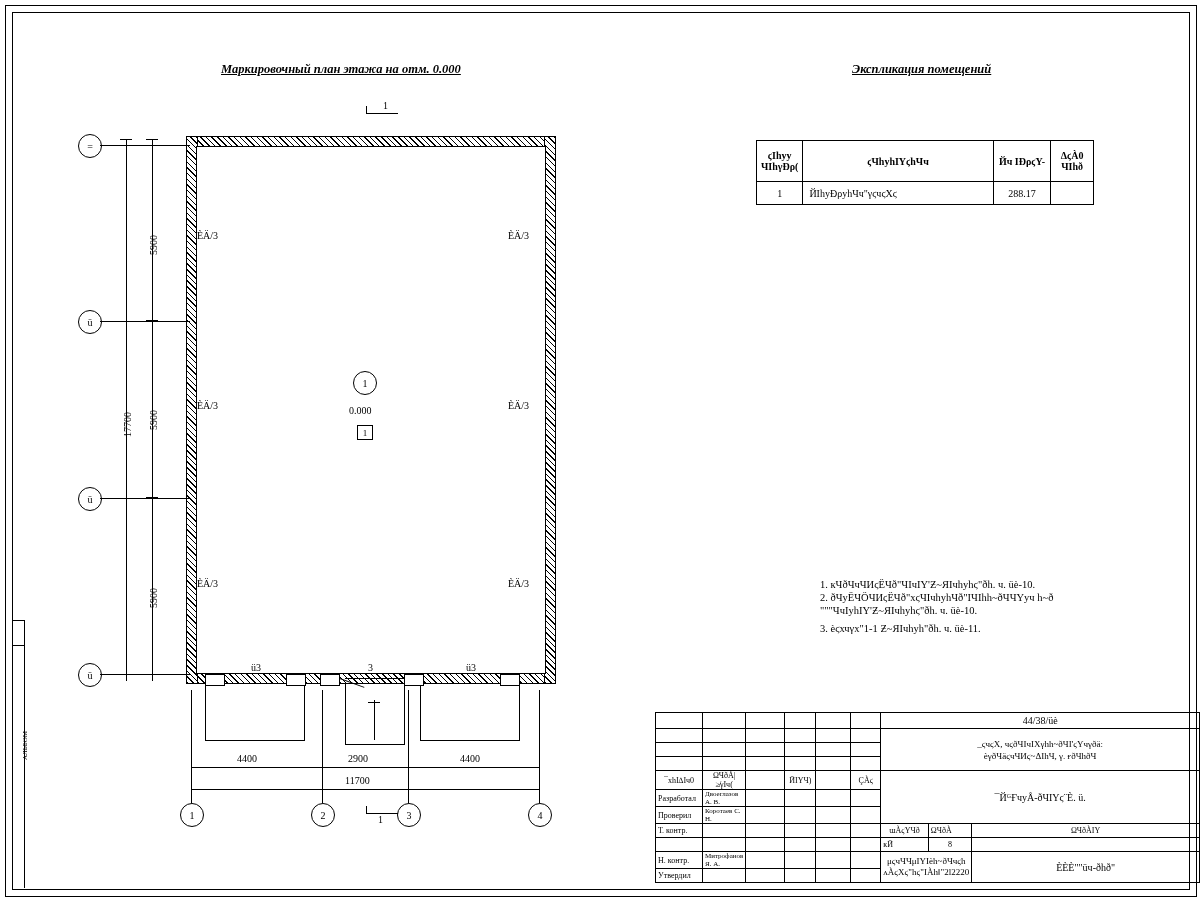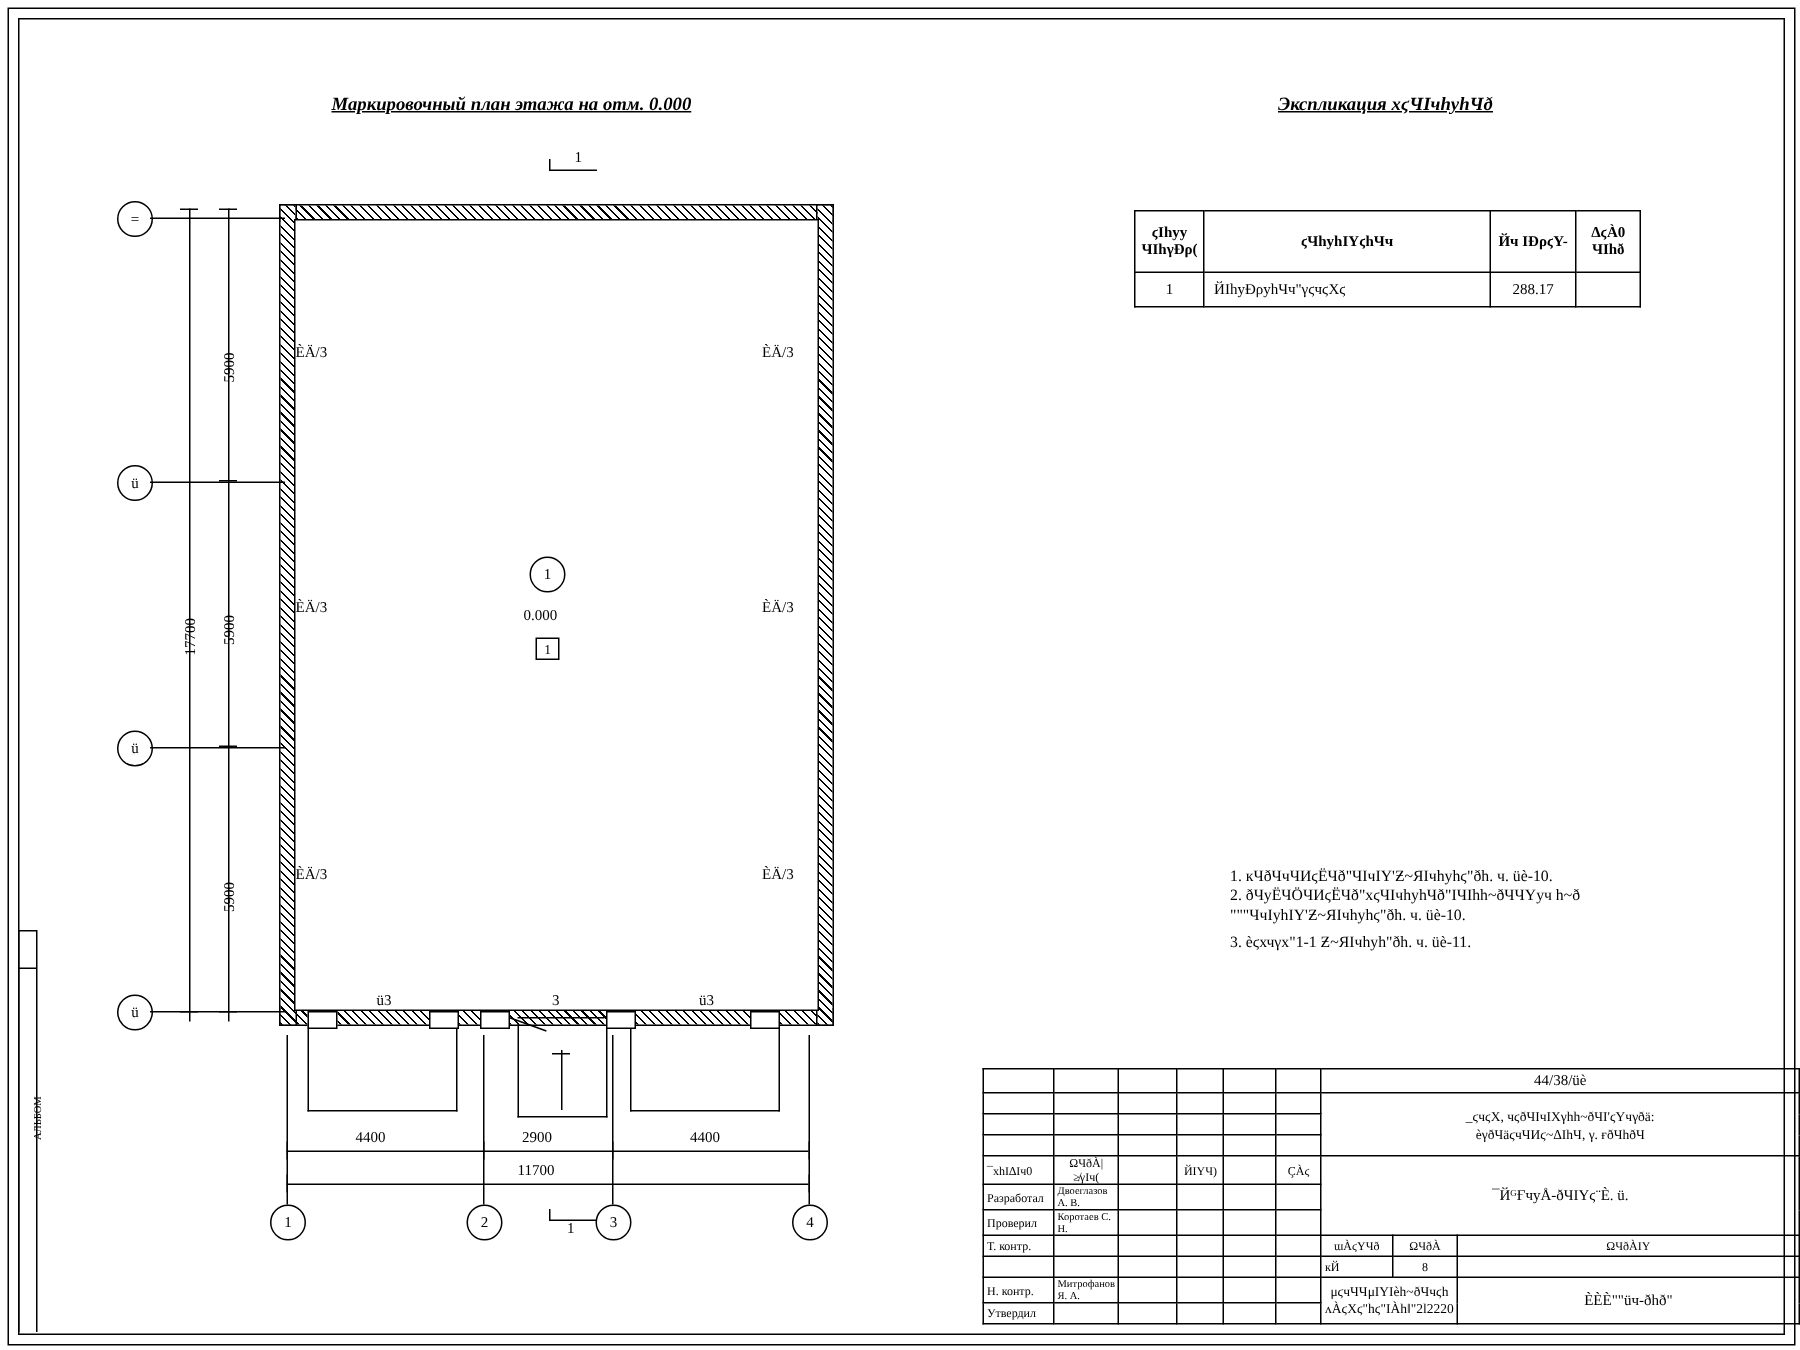--- a/index.html
+++ b/index.html
@@ -32,21 +32,21 @@
   <div class="frame-outer"></div>
   <div class="frame-inner"></div>
 
   <div class="ln v" style="left:12px;top:620px;width:1px;height:268px;"></div>
   <div class="ln h" style="left:12px;top:620px;width:12px;height:1px;"></div>
   <div class="ln h" style="left:12px;top:645px;width:12px;height:1px;"></div>
   <div class="ln v" style="left:24px;top:620px;width:1px;height:268px;"></div>
   <div class="sidetext" style="left:21px;top:760px;">АЛЬБОМ</div>
 
   <div class="title-u" style="position:absolute;left:221px;top:62px;">Маркировочный план этажа на отм. 0.000</div>
-  <div class="title-u" style="position:absolute;left:852px;top:62px;">Экспликация хϛЧIчһуһЧð</div>
+  <div class="title-u" style="position:absolute;left:852px;top:62px;">Экспликация помещений</div>
 
   <div class="ln h" style="left:366px;top:113px;width:32px;height:1px;"></div>
   <div class="ln v" style="left:366px;top:106px;width:1px;height:8px;"></div>
   <div class="lbl" style="left:383px;top:100px;">1</div>
 
   <div class="planbox">
     <div style="position:absolute;left:0;top:0;width:368px;height:10px;border:1px solid #000;background:repeating-linear-gradient(45deg,#000 0 1px,#fff 1px 4px);"></div>
     <div style="position:absolute;left:0;top:536px;width:368px;height:10px;border:1px solid #000;background:repeating-linear-gradient(45deg,#000 0 1px,#fff 1px 4px);"></div>
     <div style="position:absolute;left:0;top:0;width:10px;height:546px;border:1px solid #000;background:repeating-linear-gradient(45deg,#000 0 1px,#fff 1px 4px);"></div>
     <div style="position:absolute;left:358px;top:0;width:10px;height:546px;border:1px solid #000;background:repeating-linear-gradient(45deg,#000 0 1px,#fff 1px 4px);"></div>
@@ -189,21 +189,21 @@
     </tr>
     <tr>
       <td></td>
           <td></td>
           <td></td>
           <td></td>
           <td></td>
           <td></td>
     </tr>
     <tr>
-      <td style="">¯хһI∆Iч0</td>
+      <td style="text-align:center;">¯хһI∆Iч0</td>
       <td style="text-align:center;">ΩЧðÀ|≱γIч(</td>
       <td></td>
       <td style="text-align:center;">ЙIΥЧ)</td>
       <td></td>
       <td style="text-align:center;">ÇÀϛ</td>
       <td colspan="4" rowspan="3" style="text-align:center;vertical-align:middle;font-size:10px;">¯ЙᴳҒчуÅ-ðЧIΥϛ¨È. ü.</td>
     </tr>
     <tr>
       <td>Разработал</td>
       <td style="font-size:7px;">Двоеглазов А. В.</td>
@@ -221,21 +221,21 @@
           <td></td>
     </tr>
     <tr>
       <td>Т. контр.</td>
       <td></td>
           <td></td>
           <td></td>
           <td></td>
           <td></td>
       <td style="width:42px;text-align:center;">ɯÀϛΥЧð</td>
-      <td style="width:38px;text-align:center;">ΩЧðÀ</td>
+      <td style="width:38px;text-align:left;">ΩЧðÀ</td>
       <td colspan="2" style="width:60px;text-align:center;">ΩЧðÀIΥ</td>
     </tr>
     <tr>
       <td></td>
       <td></td>
           <td></td>
           <td></td>
           <td></td>
           <td></td>
       <td style="text-align:left;">кЙ</td>

